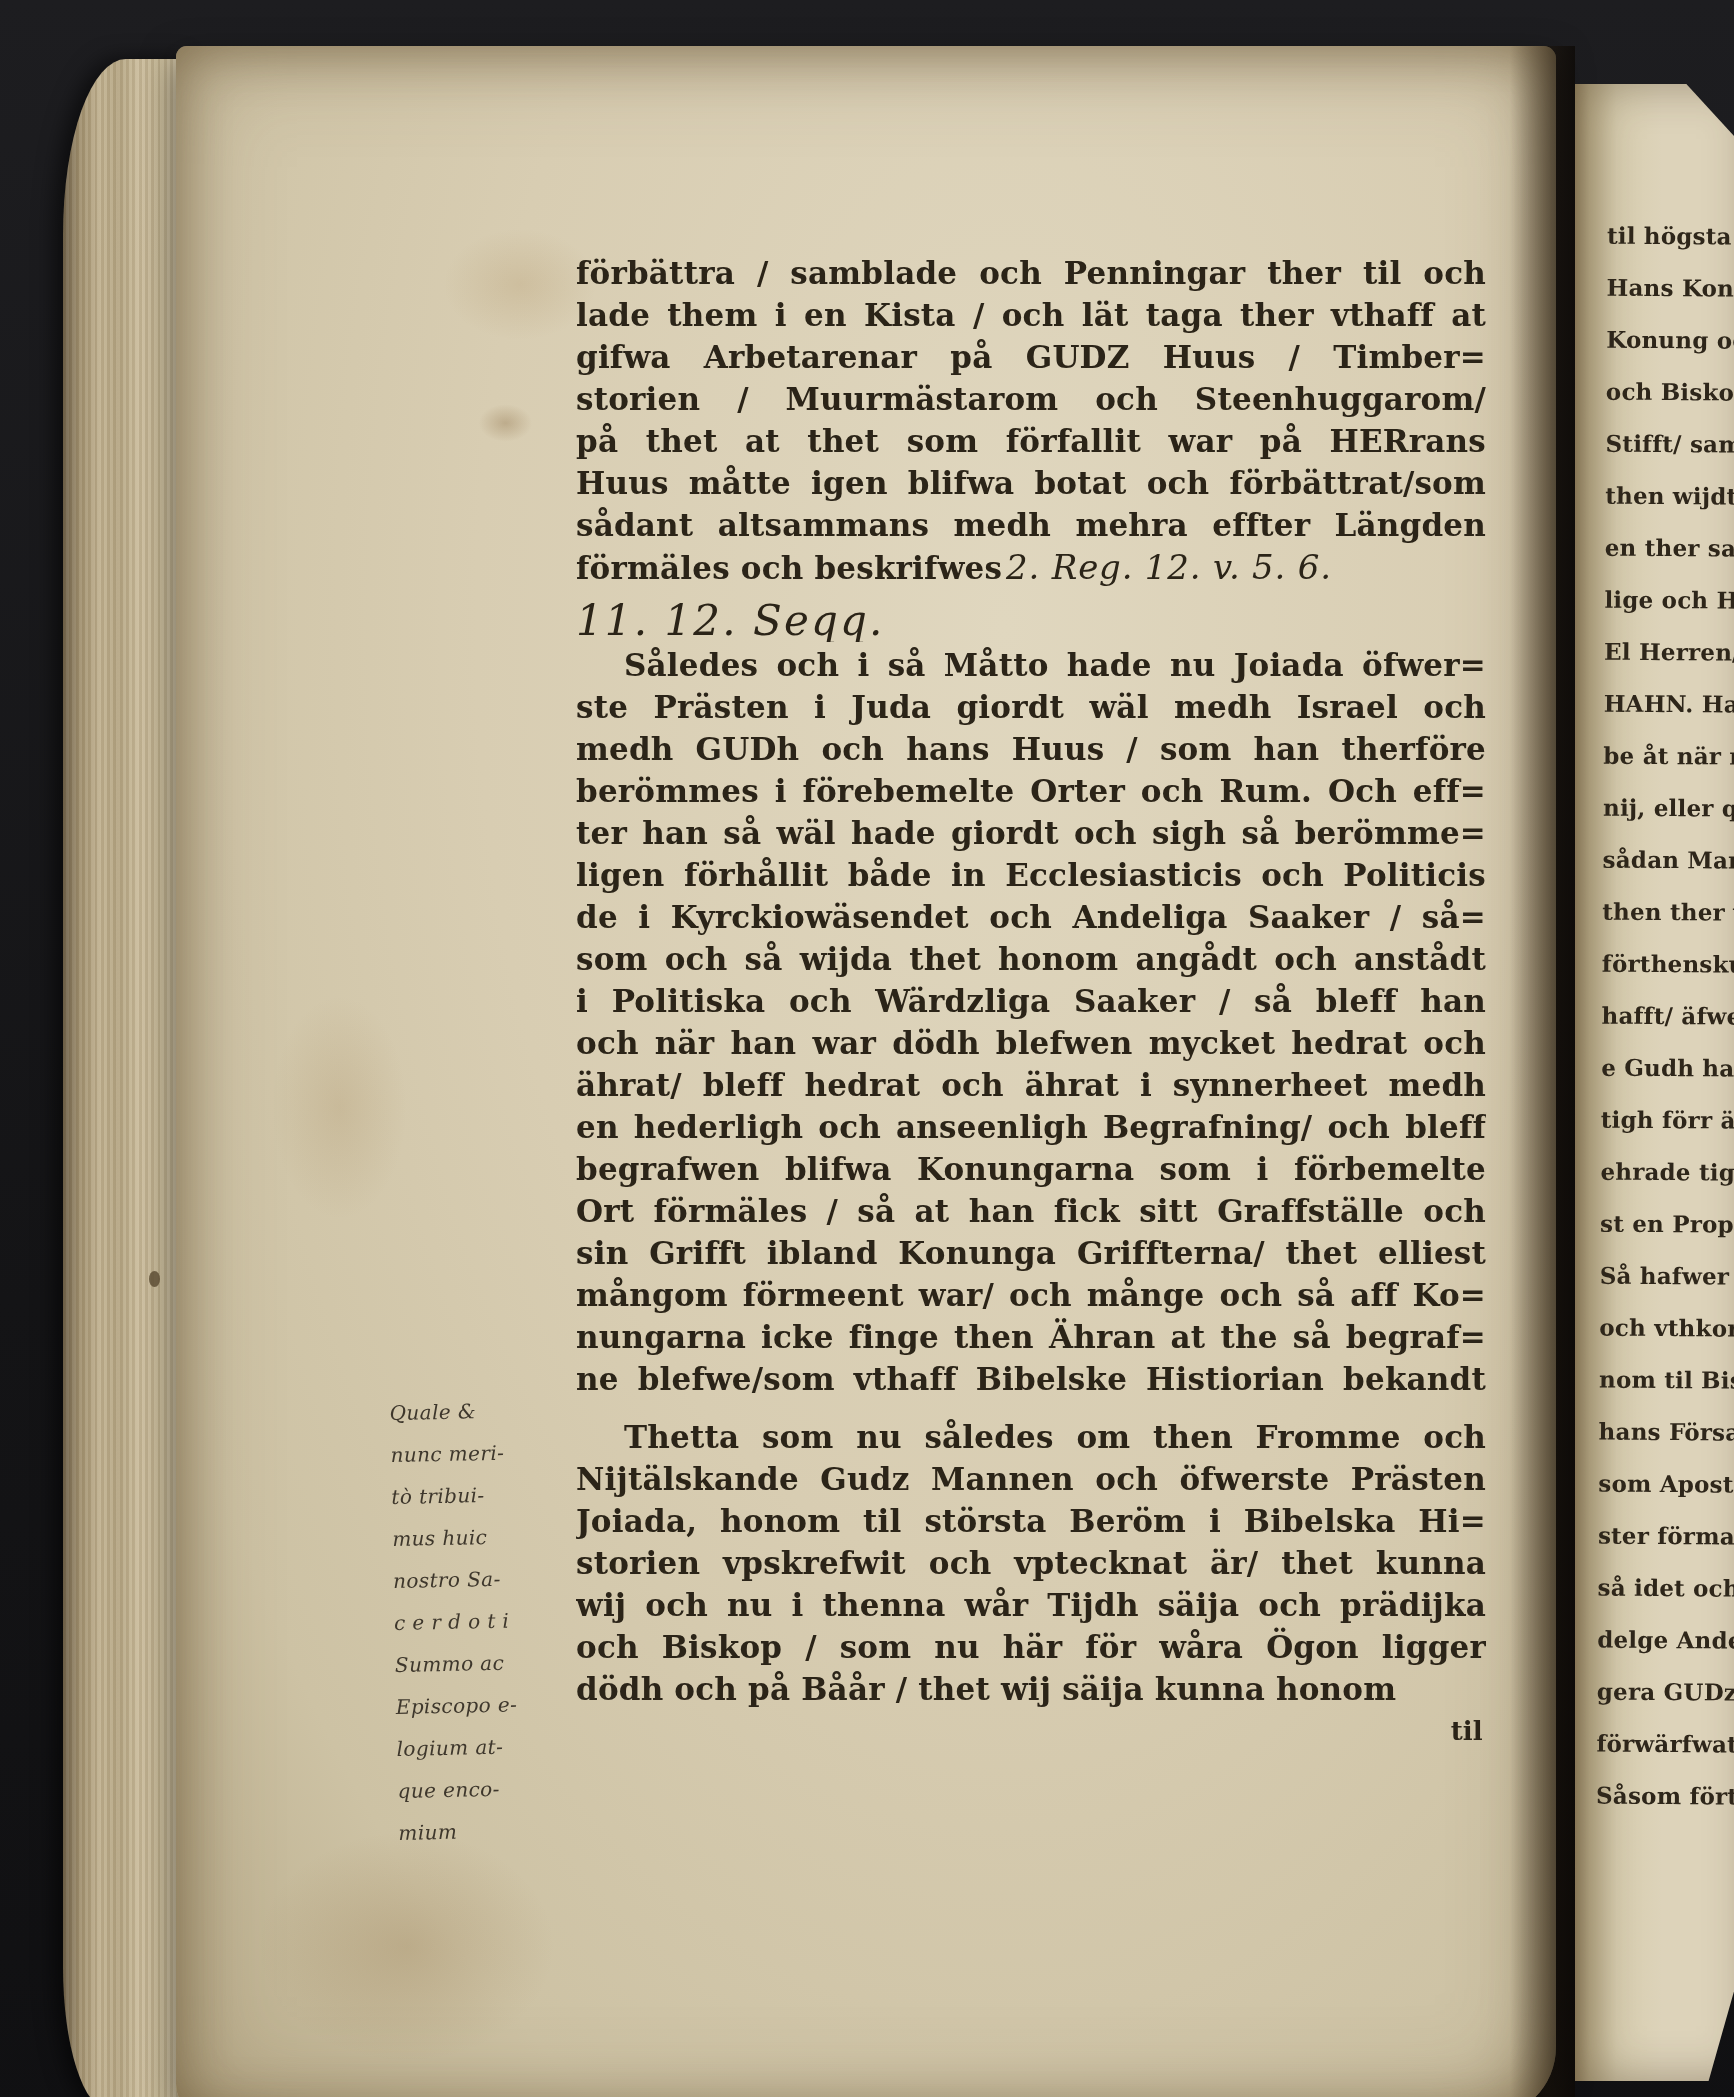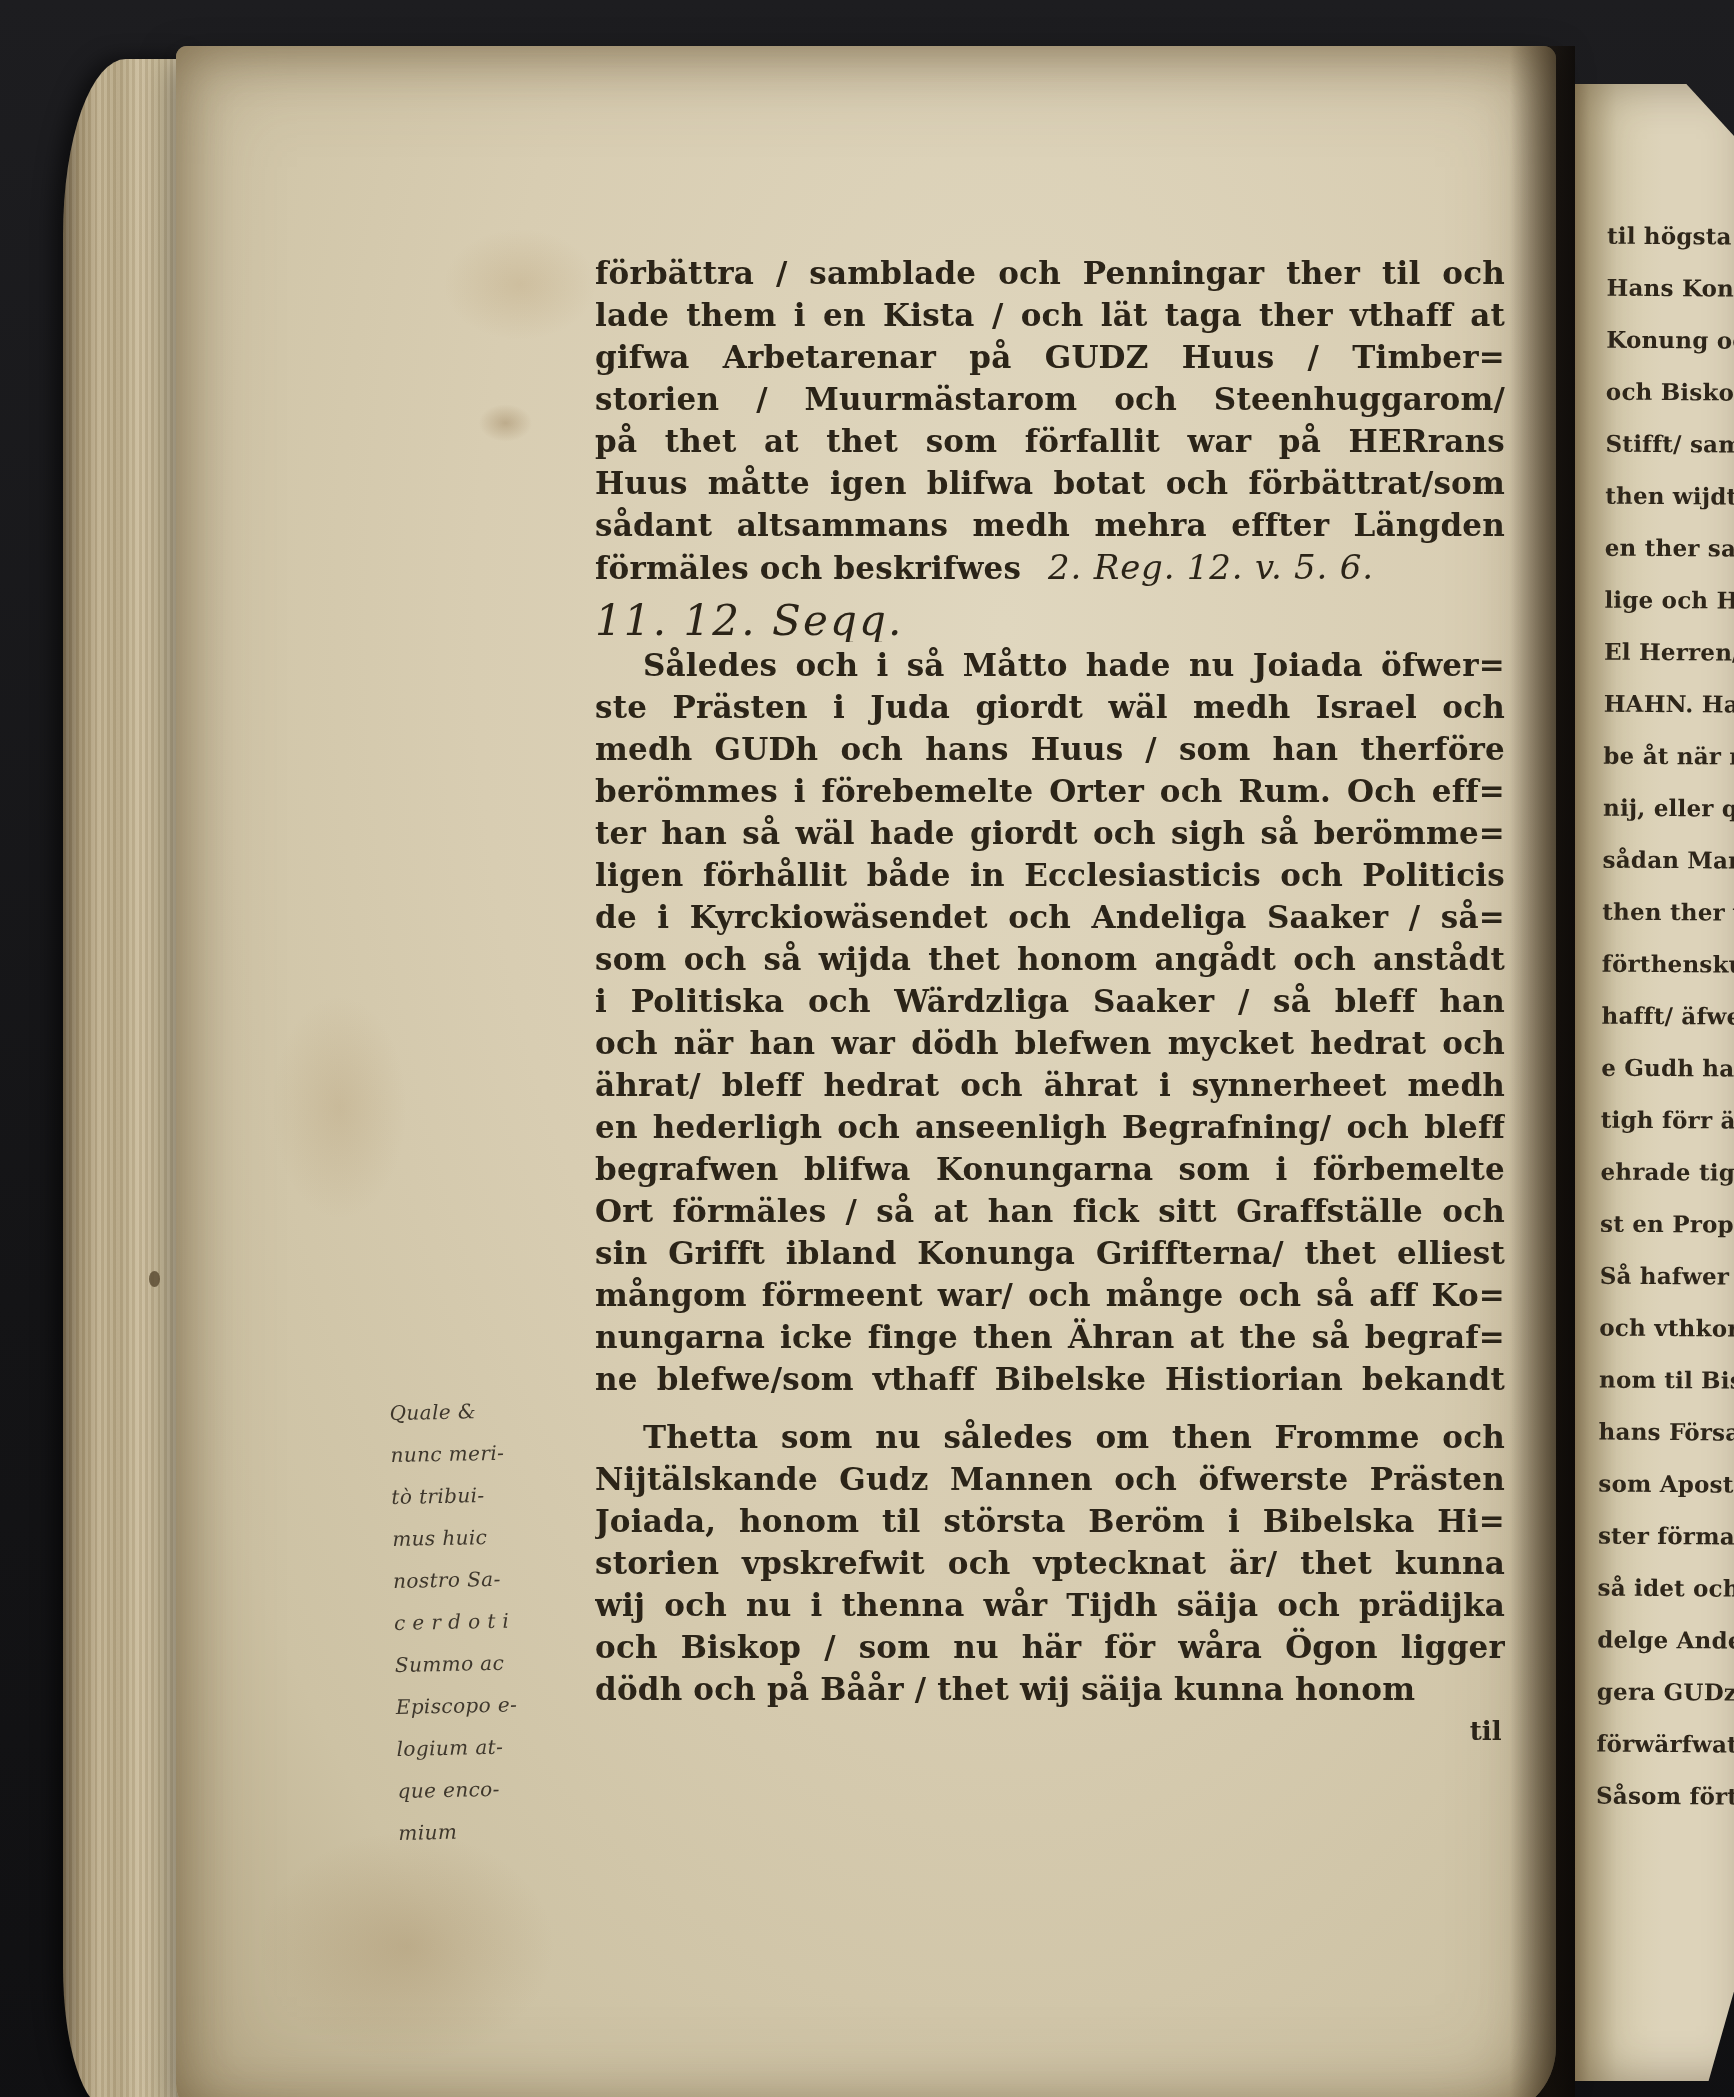--- a/index.html
+++ b/index.html
@@ -33,33 +33,33 @@
   }
 
   .stain { position: absolute; border-radius: 50%; pointer-events: none; }
   .s1 { left: 235px; top: 159px;  width: 218px; height: 159px; background: radial-gradient(closest-side, rgba(150,112,55,0.16), transparent 70%); }
   .s2 { left: 67px; top: 902px; width: 193px; height: 319px; background: radial-gradient(closest-side, rgba(140,102,50,0.14), transparent 70%); }
   .s3 { left: 25px;  top: 1741px; width: 411px; height: 319px; background: radial-gradient(closest-side, rgba(128,92,45,0.20), transparent 72%); }
   .s4 { left: 294px; top: 352px;  width: 71px; height: 50px; background: radial-gradient(closest-side, rgba(120,85,40,0.28), transparent 75%); }
   .speck { position: absolute; left: 149px; top: 1271px; width: 11px; height: 16px; background: #57492f; border-radius: 50%; opacity: .8; }
 
   
-  .text-col { position: absolute; left: 419px; top: 206px; width: 910px; color: var(--ink, #2b2418); }
+  .text-col { position: absolute; left: 400px; top: 206px; width: 910px; color: var(--ink, #2b2418); }
   .tl {
     height: 42px; line-height: 42px; overflow: hidden;
     font-size: 31px; font-weight: 700; letter-spacing: 0.2px;
     text-align: justify; text-align-last: justify;
   }
   .tl.endl { text-align-last: left; }
   .tl.ind  { text-indent: 48px; }
   .tl.g1 { margin-top: 11.7px; }
   .tl.g2 { margin-top: 2px; }
   .tl.g3 { margin-top: 16px; }
   .tl.ant { font-style: italic; font-weight: 500; font-size: 42px; letter-spacing: 2.1px; text-align-last: left; }
-  .ant-inline { font-style: italic; font-weight: 500; font-size: 34px; letter-spacing: 0.8px; margin-left: 27px; }
+  .ant-inline { font-style: italic; font-weight: 500; font-size: 34px; letter-spacing: 0.8px; margin-left: 4px; }
   .catchword { height: 42px; line-height: 42px; font-size: 26px; font-weight: 700; text-align: right; padding-right: 3.4px; color: var(--ink, #2b2418); }
 
   
   .margin-note { position: absolute; left: 218px; top: 1344px; width: 189px; transform: rotate(-1.2deg); color: var(--note-ink, #3e372c); }
   .mn-line { font-style: italic; font-weight: 500; font-size: 20px; line-height: 42px; white-space: nowrap; letter-spacing: 0.4px; }
 
   
   .gutter-shadow {
     position: absolute; left: 1510px; top: 46px; width: 65px; height: 2072px;
     background: linear-gradient(90deg, transparent, rgba(30,20,8,0.45) 55%, rgba(12,8,4,0.75) 100%);

